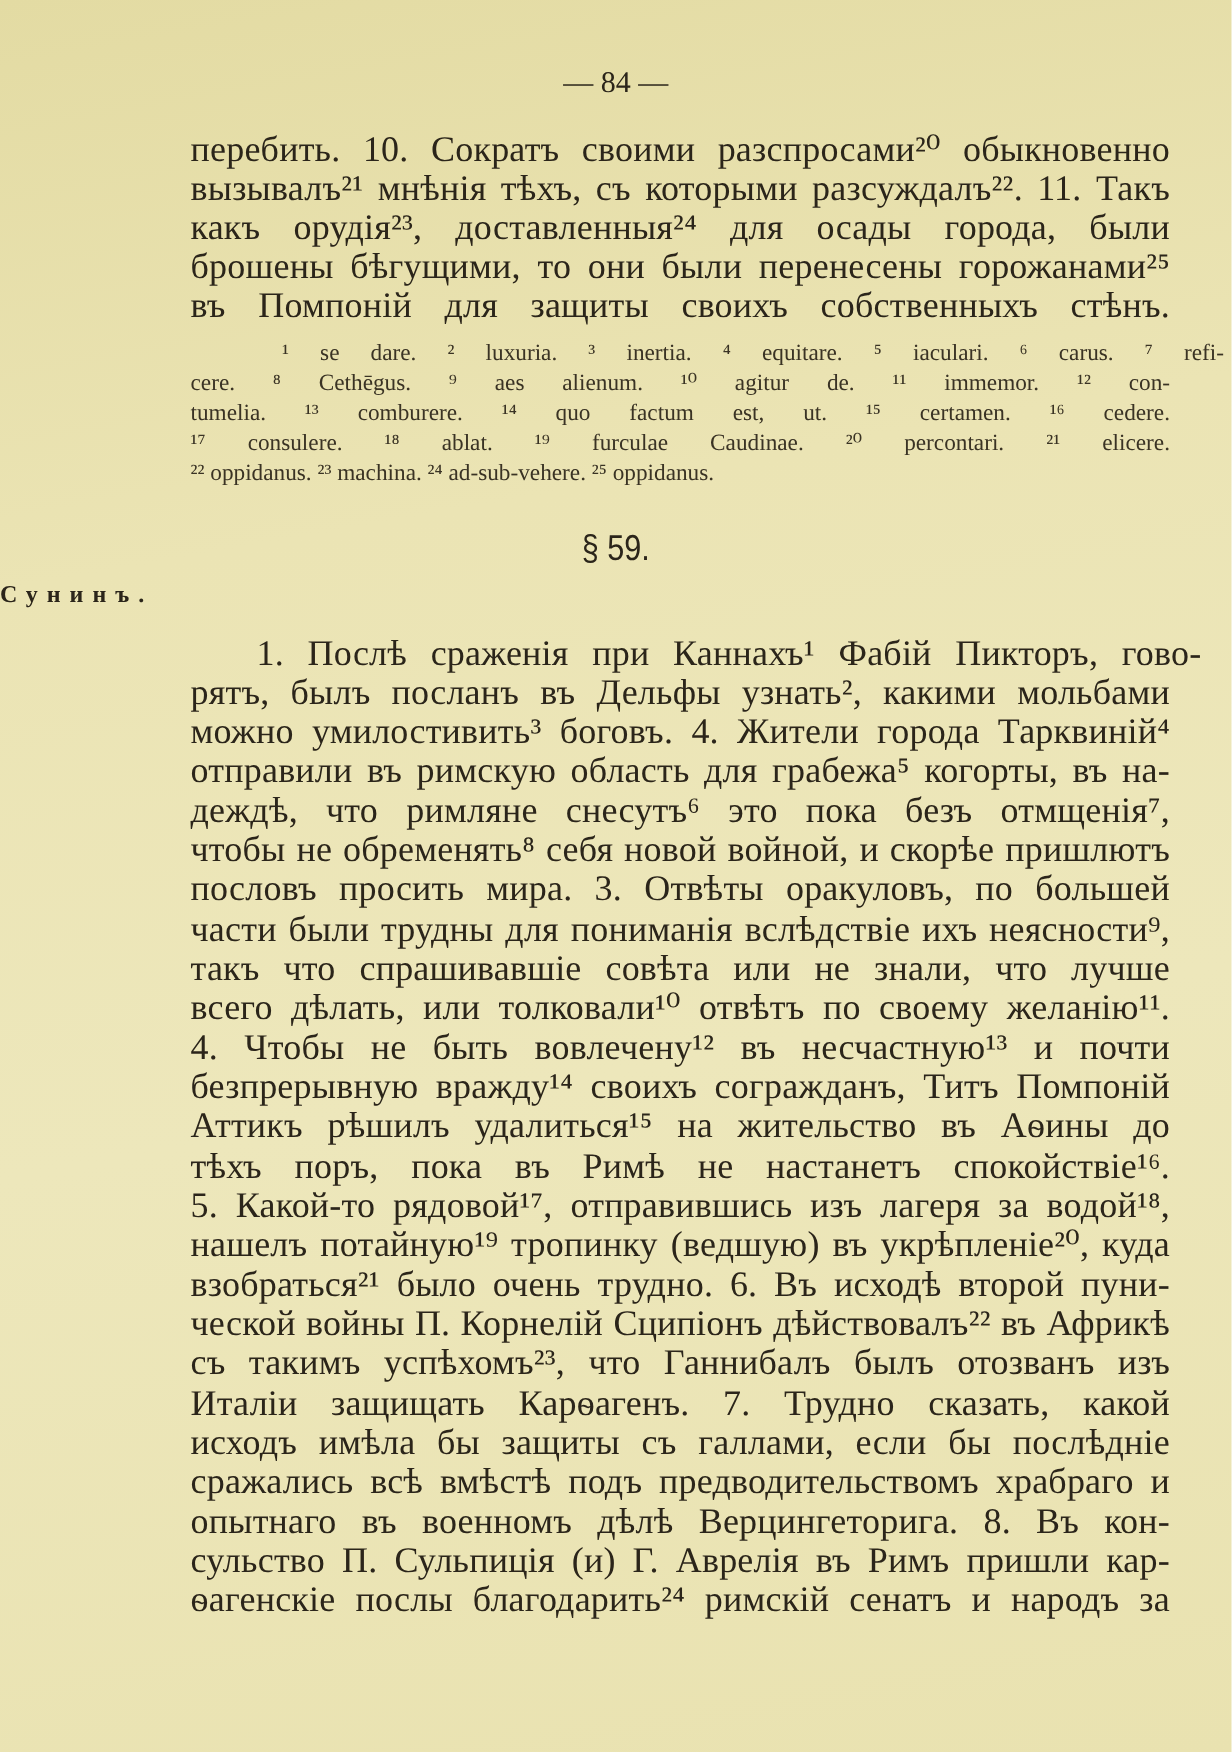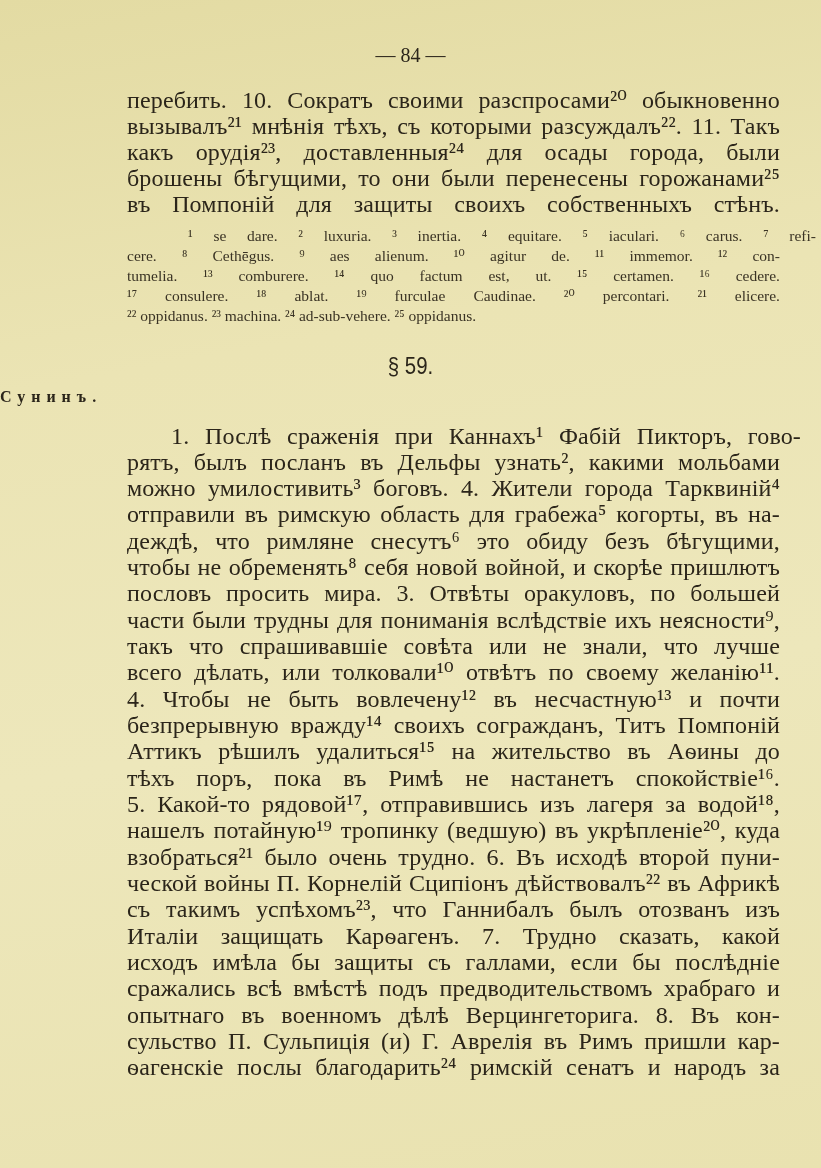--- a/index.html
+++ b/index.html
@@ -65,21 +65,21 @@
   </div>
 
   <div class="section-num">§ 59.</div>
   <div class="section-title">Сунинъ.</div>
 
   <div>
     <div class="line indent" style="top:424px">1. Послѣ сраженія при Каннахъ¹ Фабій Пикторъ, гово-</div>
     <div class="line" style="top:450px">рятъ, былъ посланъ въ Дельфы узнать², какими мольбами</div>
     <div class="line" style="top:476px">можно умилостивить³ боговъ.  4. Жители города Тарквиній⁴</div>
     <div class="line" style="top:502px">отправили въ римскую область для грабежа⁵ когорты, въ на-</div>
-    <div class="line" style="top:529px">деждѣ, что римляне снесутъ⁶ это обиду безъ бѣгущими,</div>
+    <div class="line" style="top:529px">деждѣ, что римляне снесутъ⁶ это пока безъ отмщенія⁷,</div>
     <div class="line" style="top:555px">чтобы не обременять⁸ себя новой войной, и скорѣе пришлютъ</div>
     <div class="line" style="top:581px">пословъ просить мира.  3. Отвѣты оракуловъ, по большей</div>
     <div class="line" style="top:608px">части были трудны для пониманія вслѣдствіе ихъ неясности⁹,</div>
     <div class="line" style="top:634px">такъ что спрашивавшіе совѣта или не знали, что лучше</div>
     <div class="line" style="top:660px">всего дѣлать, или толковали¹⁰ отвѣтъ по своему желанію¹¹.</div>
     <div class="line" style="top:687px">4. Чтобы не быть вовлечену¹² въ несчастную¹³ и почти</div>
     <div class="line" style="top:713px">безпрерывную вражду¹⁴ своихъ согражданъ, Титъ Помпоній</div>
     <div class="line" style="top:739px">Аттикъ рѣшилъ удалиться¹⁵ на жительство въ Аѳины до</div>
     <div class="line" style="top:766px">тѣхъ поръ, пока въ Римѣ не настанетъ спокойствіе¹⁶.</div>
     <div class="line" style="top:792px">5. Какой-то рядовой¹⁷, отправившись изъ лагеря за водой¹⁸,</div>

